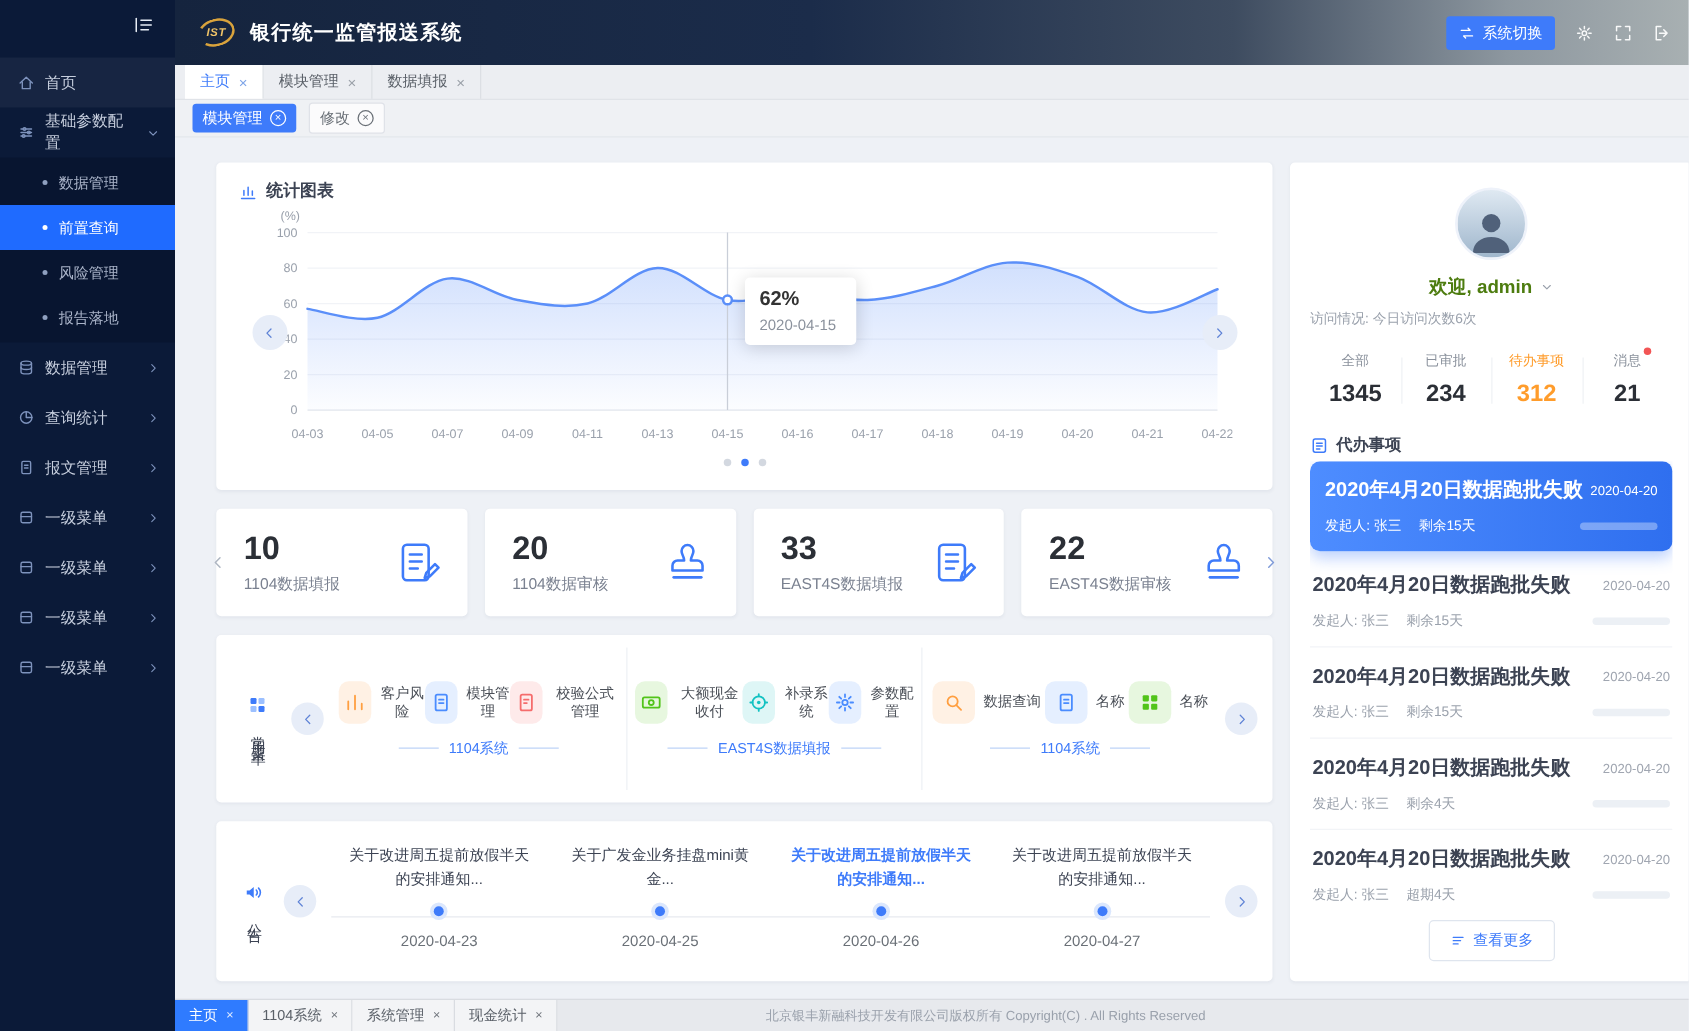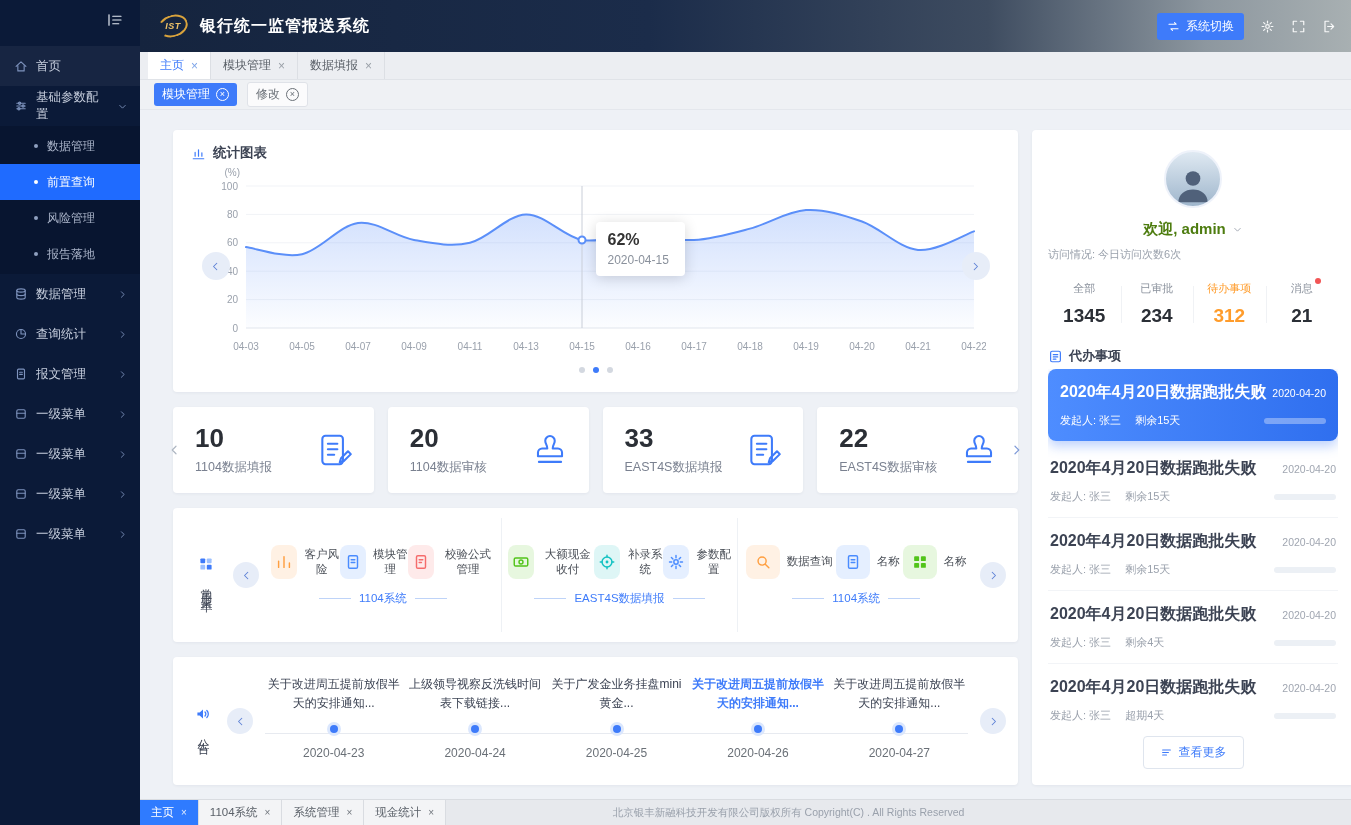--- a/index.html
+++ b/index.html
@@ -628,25 +628,20 @@
               </button>
             </div>
           <div class="a-items">
             <div class="a-line"></div>
             <div class="a-item">
               <div class="a-text">关于改进周五提前放假半天的安排通知...</div>
               <div class="a-dot"></div>
               <div class="a-date">2020-04-23</div>
             </div>
             <div class="a-item">
-              <div class="a-text">上级领导视察反洗钱时间表下载链接...</div>
-              <div class="a-dot"></div>
-              <div class="a-date">2020-04-24</div>
-            </div>
-            <div class="a-item">
               <div class="a-text">关于广发金业务挂盘mini黄金...</div>
               <div class="a-dot"></div>
               <div class="a-date">2020-04-25</div>
             </div>
             <div class="a-item hl">
               <div class="a-text">关于改进周五提前放假半天的安排通知...</div>
               <div class="a-dot"></div>
               <div class="a-date">2020-04-26</div>
             </div>
             <div class="a-item">

